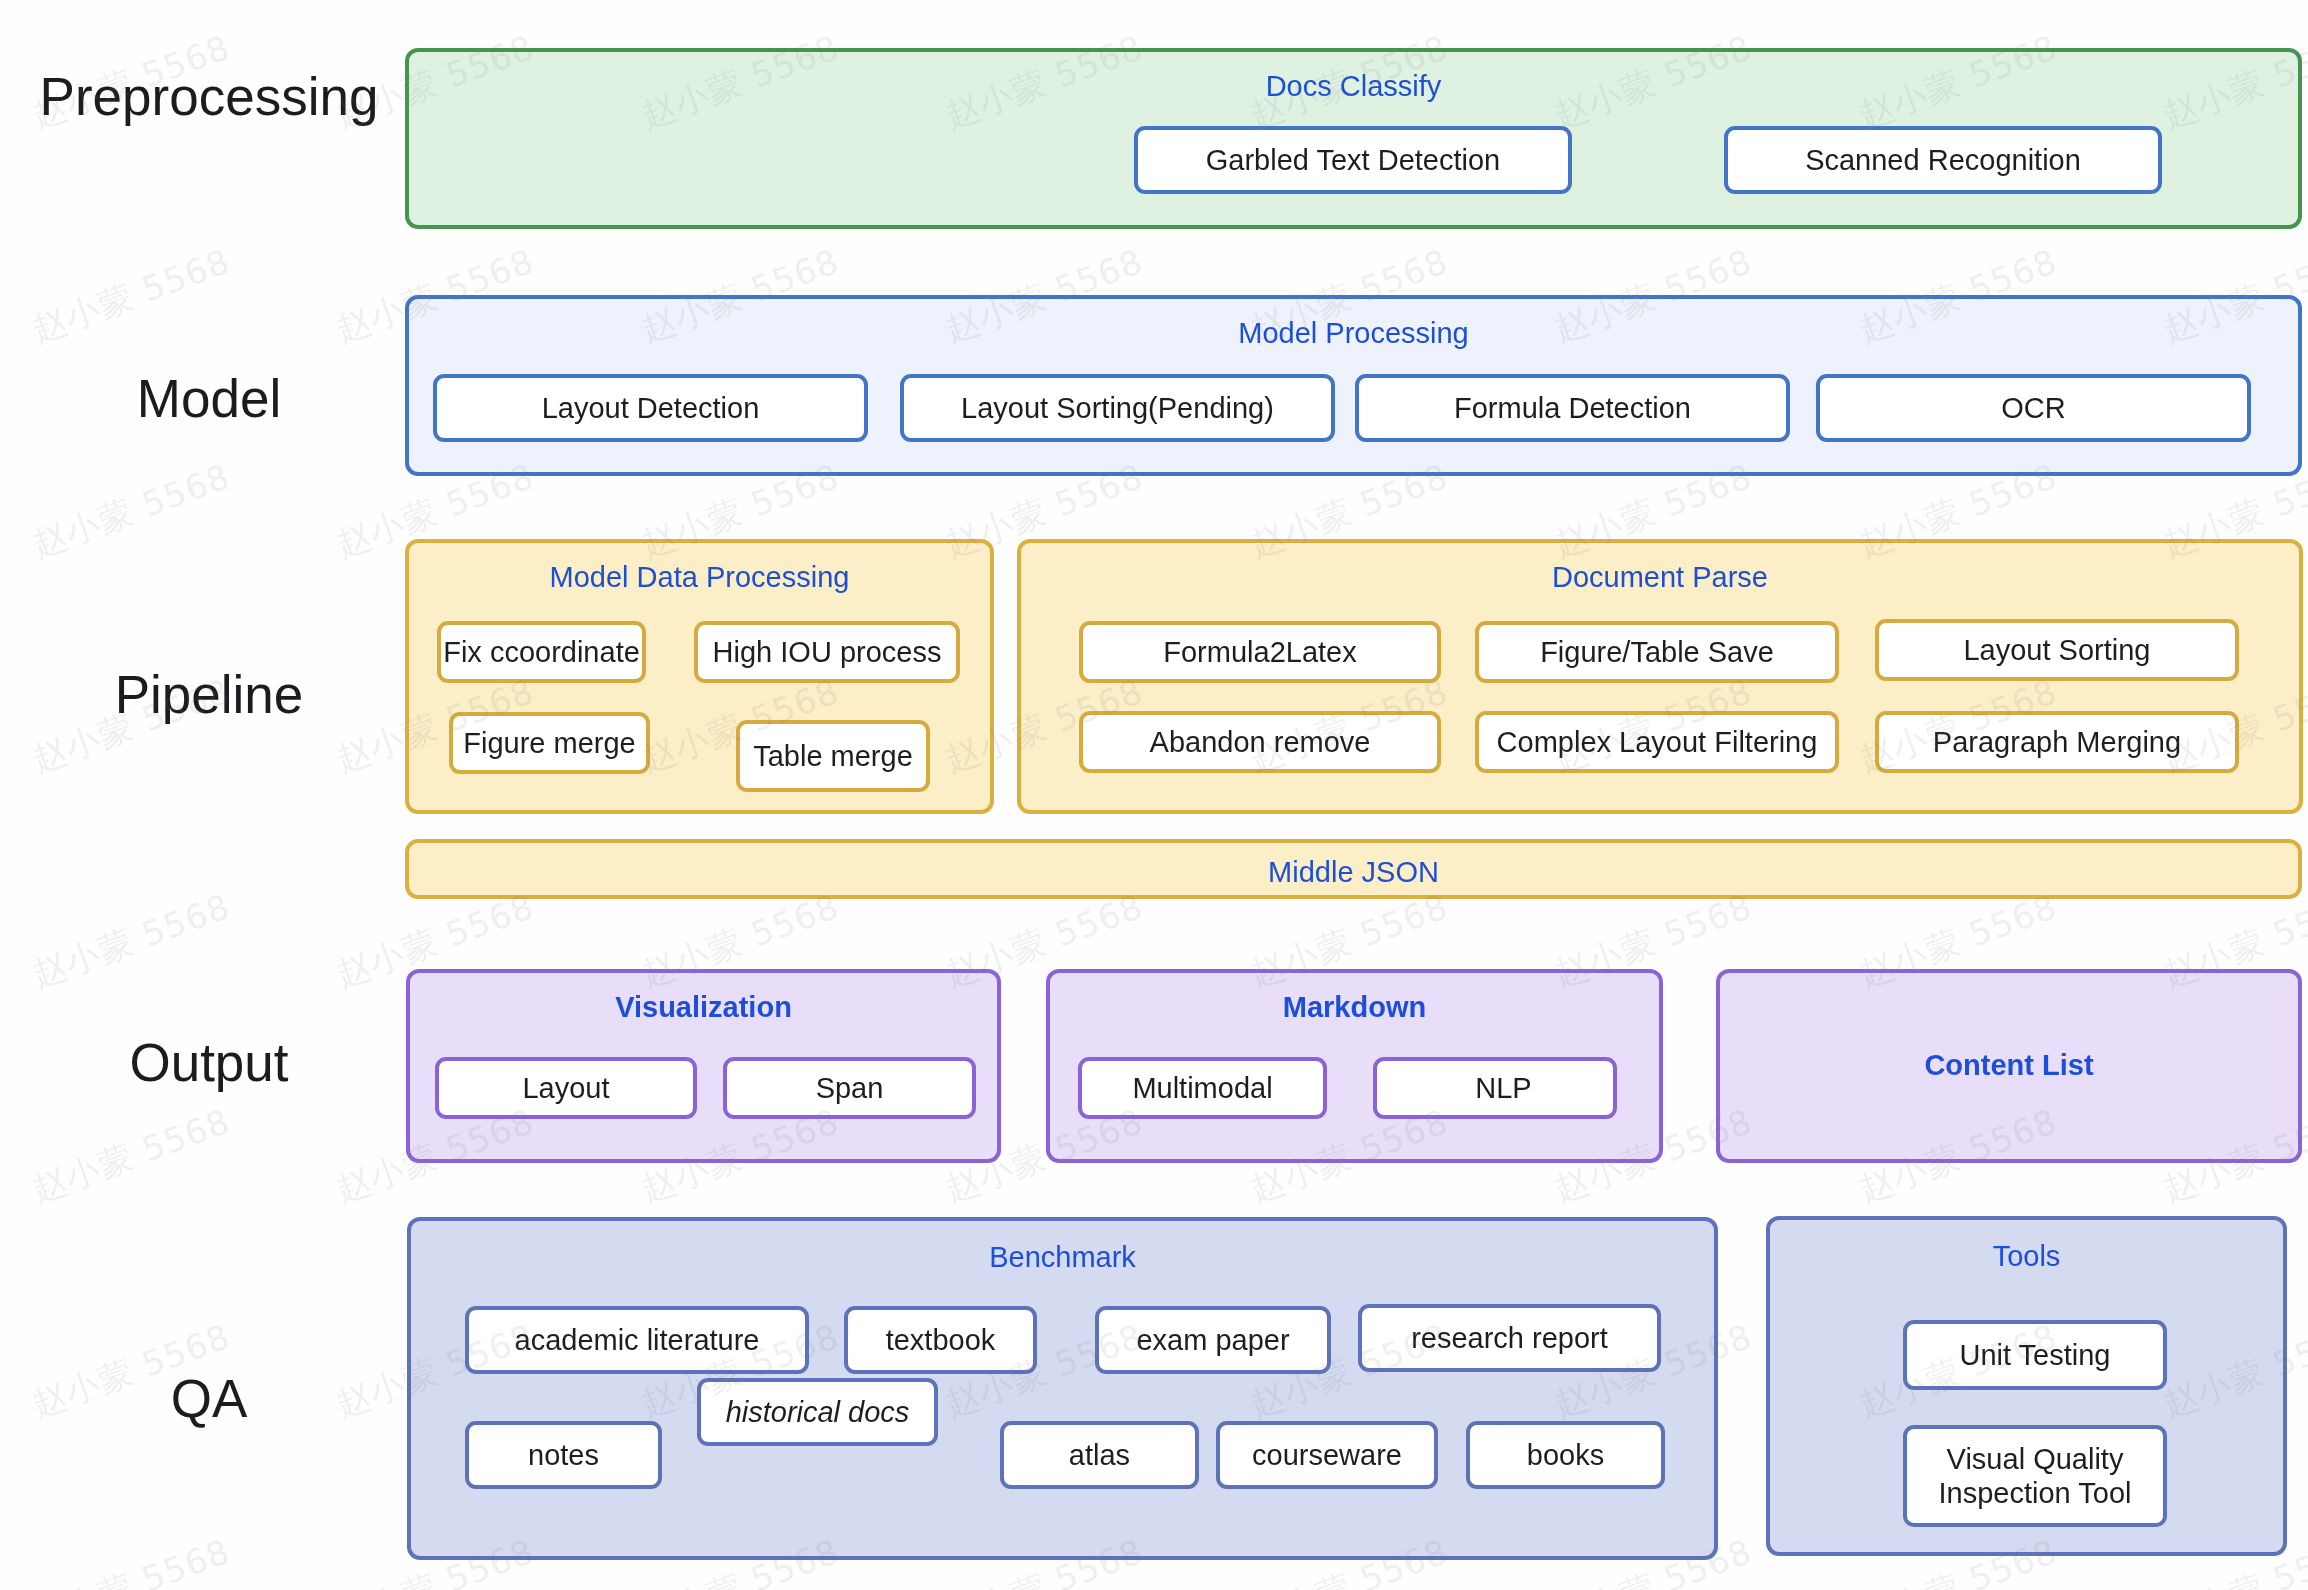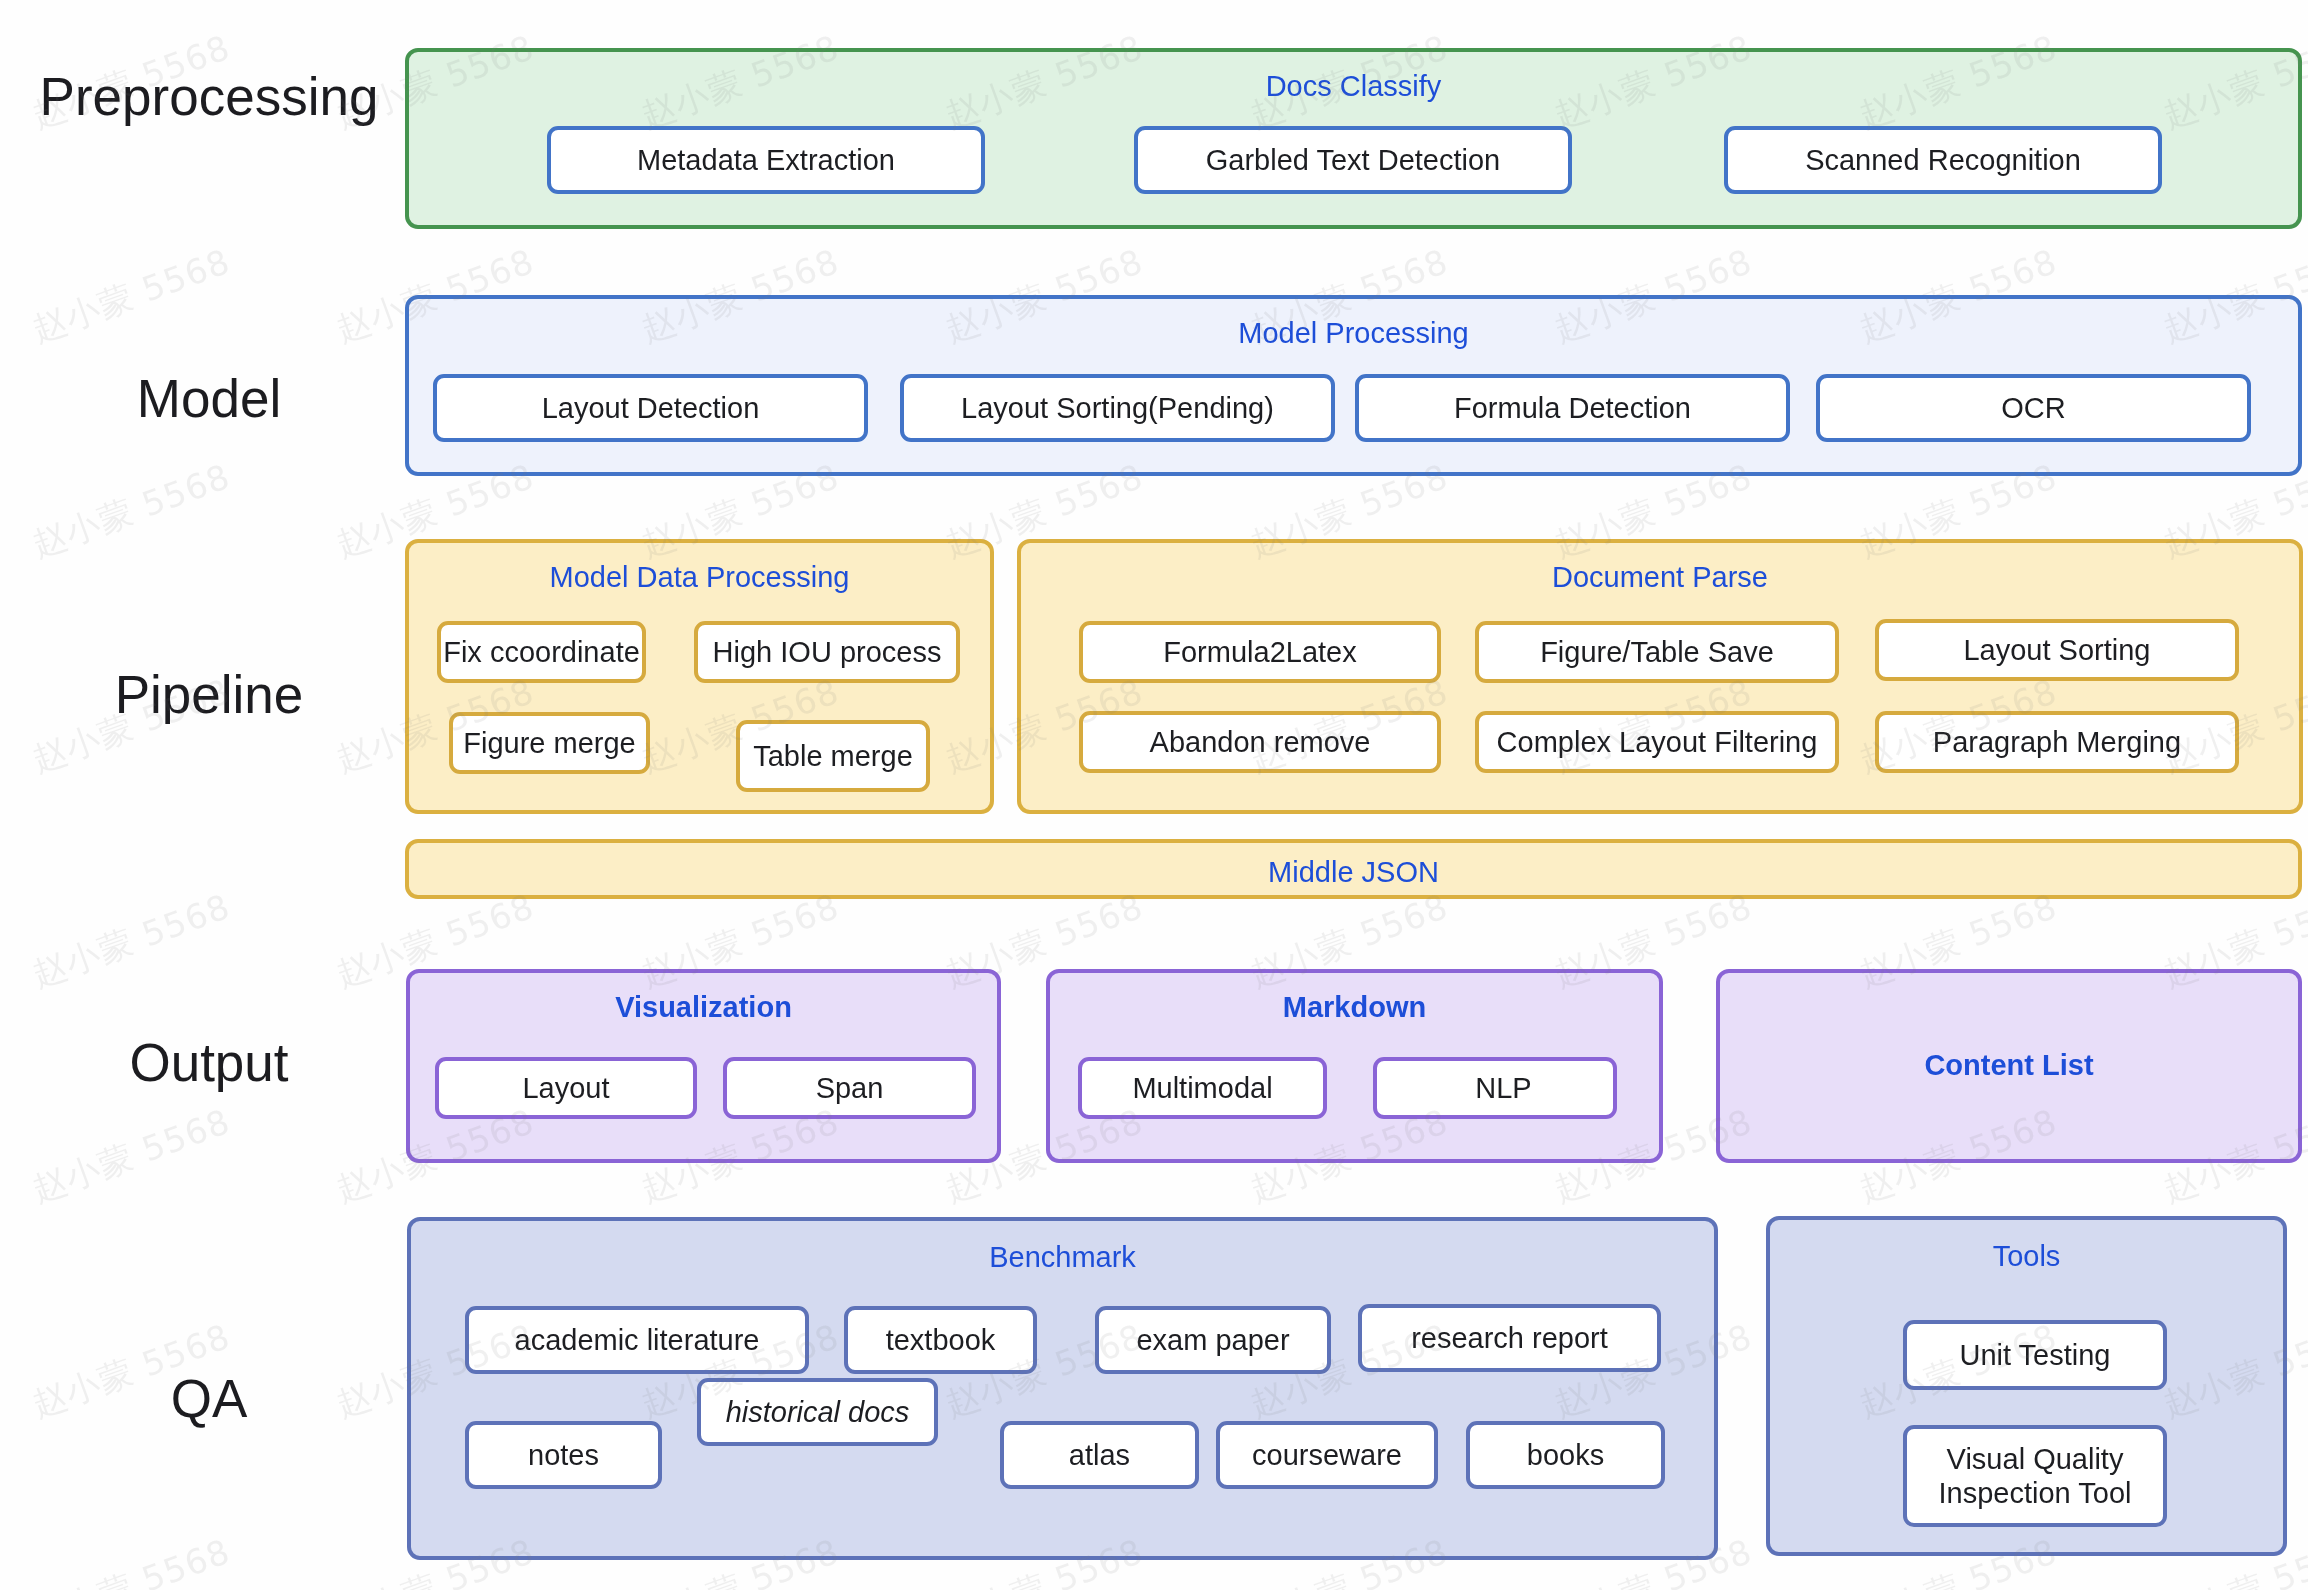--- a/index.html
+++ b/index.html
@@ -104,21 +104,20 @@
 
     <div class="rowlabel" style="top:66px;">Preprocessing</div>
     <div class="rowlabel" style="top:368px;">Model</div>
     <div class="rowlabel" style="top:664px;">Pipeline</div>
     <div class="rowlabel" style="top:1032px;">Output</div>
     <div class="rowlabel" style="top:1368px;">QA</div>
 
     <div class="group th-green" style="left:405px; top:48px; width:1897px; height:181px;">
       <div class="group-title" style="margin-top:20px;">Docs Classify</div>
     </div>
-    <div class="chip b-blue" style="left:547px; top:126px; width:438px; height:68px;">Metadata Extraction</div>
     <div class="chip b-blue" style="left:1134px; top:126px; width:438px; height:68px;">Garbled Text Detection</div>
     <div class="chip b-blue" style="left:1724px; top:126px; width:438px; height:68px;">Scanned Recognition</div>
 
     <div class="group th-blue" style="left:405px; top:295px; width:1897px; height:181px;">
       <div class="group-title" style="margin-top:20px;">Model Processing</div>
     </div>
     <div class="chip b-blue" style="left:433px; top:374px; width:435px; height:68px;">Layout Detection</div>
     <div class="chip b-blue" style="left:900px; top:374px; width:435px; height:68px;">Layout Sorting(Pending)</div>
     <div class="chip b-blue" style="left:1355px; top:374px; width:435px; height:68px;">Formula Detection</div>
     <div class="chip b-blue" style="left:1816px; top:374px; width:435px; height:68px;">OCR</div>

